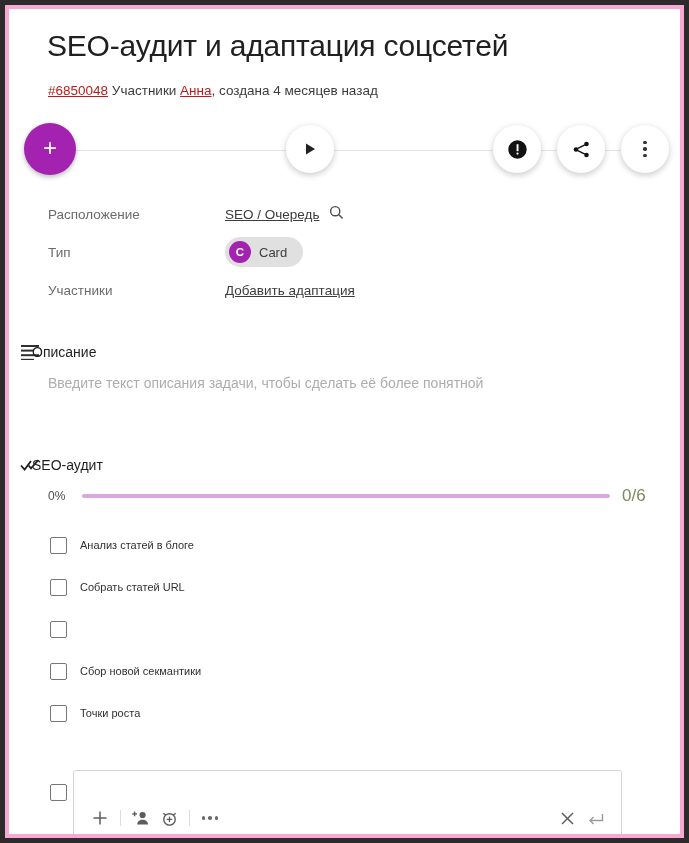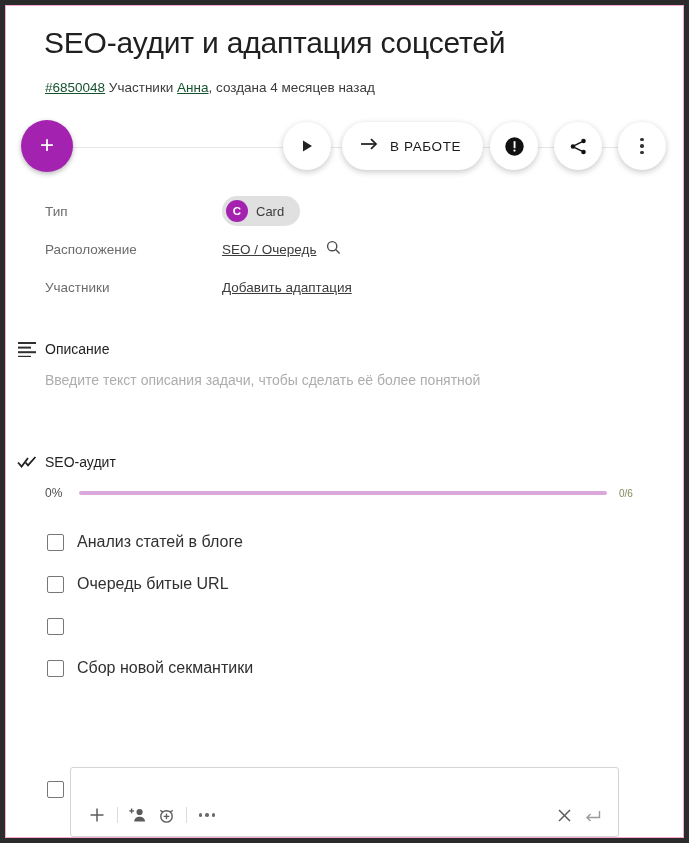--- a/index.html
+++ b/index.html
@@ -12,21 +12,21 @@
     height: 843px;
     overflow: hidden;
     font-family: "Liberation Sans", sans-serif;
   }
   .page {
     position: relative;
     width: 679px;
     height: 833px;
     margin: 5px;
     background: #ffffff;
-    border: 1px solid #f9a8d4;
+    border: 4px solid #f9a8d4;
     box-sizing: border-box;
     overflow: hidden;
   }
 
   
   .title {
     position: absolute;
     left: 38px;
     top: 20px;
     font-size: 30px;
@@ -37,21 +37,21 @@
   }
   .subtitle {
     position: absolute;
     left: 39px;
     top: 74px;
     font-size: 13.5px;
     color: #3c3c3c;
     white-space: nowrap;
   }
   .subtitle a {
-    color: #14532d;
+    color: #b91c1c;
     text-decoration: underline;
   }
 
   
   .actionbar {
     position: absolute;
     left: 0;
     top: 114px;
     width: 679px;
     height: 56px;
@@ -176,21 +176,21 @@
     height: 26px;
     display: flex;
     align-items: center;
   }
   .sec-icon {
     position: absolute; left: 10px; top: 2px;
     width: 22px; height: 22px;
     display: flex; align-items: center; justify-content: center;
   }
   .sec-title {
-    position: absolute; left: 39px;
+    position: absolute; left: 23px;
     font-size: 14px; color: #1f1f1f;
   }
   .desc-ph {
     position: absolute;
     left: 39px; top: 36px;
     font-size: 14px;
     color: #adadad;
     white-space: nowrap;
   }
 
@@ -207,42 +207,42 @@
     flex: 1;
     height: 4px;
     border-radius: 2px;
     background: #dba8dd;
     position: relative;
   }
   .prog-fill {
     position: absolute; left:0; top:0; height:100%; width:0%;
     border-radius: 2px; background: #a323b0;
   }
-  .prog-count { font-size: 10px; color: #7d8a5a; min-width: 26px; }
+  .prog-count { font-size: 17px; color: #7d8a5a; min-width: 26px; }
 
   .items { position: absolute; left: 0; top: 72px; width: 679px; }
   .citem {
     position: relative;
     height: 42px;
     display: flex;
     align-items: center;
   }
   .cbox {
     position: absolute;
     left: 41px;
     width: 17px; height: 17px;
     border: 1.6px solid #777;
     border-radius: 2px;
     background: #fff;
     box-sizing: border-box;
   }
   .ctext {
     position: absolute;
     left: 71px;
-    font-size: 16px;
+    font-size: 11px;
     color: #303030;
     white-space: nowrap;
   }
 
   
   .editor-wrap {
     position: absolute;
     left: 0; top: 758px;
     width: 679px; height: 76px;
   }
@@ -302,29 +302,20 @@
     </div>
 
     <div class="circ b-play">
       <span>
         <svg width="14" height="14" viewBox="0 0 14 14">
             <polygon points="3,1.5 12,7 3,12.5" fill="#222"></polygon>
           </svg>
       </span>
     </div>
 
-    <div class="statuspill">
-      <span>
-        <svg width="19" height="14" viewBox="0 0 19 14">
-          <line x1="1" y1="7" x2="16" y2="7" stroke="#1b1b1b" stroke-width="1.7"></line>
-          <polyline points="11,2.2 16,7 11,11.8" fill="none" stroke="#1b1b1b" stroke-width="1.7"></polyline>
-        </svg>
-      </span>
-      <span class="lbl">В РАБОТЕ</span>
-    </div>
 
     <div class="circ b-alert">
       <span>
         <svg width="21" height="21" viewBox="0 0 21 21">
           <circle cx="10.5" cy="10.5" r="9.2" fill="#111"></circle>
           <rect x="9.6" y="5.2" width="1.9" height="7" fill="#fff"></rect>
           <circle cx="10.5" cy="14.6" r="1.15" fill="#fff"></circle>
         </svg>
       </span>
     </div>
@@ -346,38 +337,38 @@
           <i></i>
           <i></i>
           <i></i>
         </span>
     </div>
   </div>
 
   <div class="meta">
 
     <div class="mrow">
-      <div class="mlabel">Тип</div>
-      <div class="mvalue">
-        <span class="chip">
-          <span class="av">C</span>
-          <span class="cname">Card</span>
-        </span>
-      </div>
-    </div>
-
-    <div class="mrow">
       <div class="mlabel">Расположение</div>
       <div class="mvalue">
         <a href="#">SEO / Очередь</a>
         <span>
           <svg width="15" height="15" viewBox="0 0 15 15">
             <circle cx="6.2" cy="6.2" r="4.6" fill="none" stroke="#4a4a4a" stroke-width="1.4"></circle>
             <line x1="9.6" y1="9.6" x2="13.6" y2="13.6" stroke="#4a4a4a" stroke-width="1.4"></line>
           </svg>
+        </span>
+      </div>
+    </div>
+
+    <div class="mrow">
+      <div class="mlabel">Тип</div>
+      <div class="mvalue">
+        <span class="chip">
+          <span class="av">C</span>
+          <span class="cname">Card</span>
         </span>
       </div>
     </div>
 
     <div class="mrow">
       <div class="mlabel">Участники</div>
       <div class="mvalue">
         <a href="#">Добавить адаптация</a>
       </div>
     </div>
@@ -418,28 +409,32 @@
       <span class="prog-count">0/6</span>
     </div>
 
     <div class="items">
       <div class="citem">
         <span class="cbox"></span>
         <span class="ctext">Анализ статей в блоге</span>
       </div>
       <div class="citem">
         <span class="cbox"></span>
-        <span class="ctext">Очередь битые URL</span>
+        <span class="ctext">Собрать статей URL</span>
       </div>
       <div class="citem">
         <span class="cbox"></span>
       </div>
       <div class="citem">
         <span class="cbox"></span>
         <span class="ctext">Сбор новой секмантики</span>
+      </div>
+      <div class="citem">
+        <span class="cbox"></span>
+        <span class="ctext">Точки роста</span>
       </div>
     </div>
   </div>
 
   <div class="editor-wrap">
     <span class="editor-cbox"></span>
     <div class="editor">
       <div class="editor-input" placeholder=""></div>
       <div class="editor-tools">
         <span class="tool">

